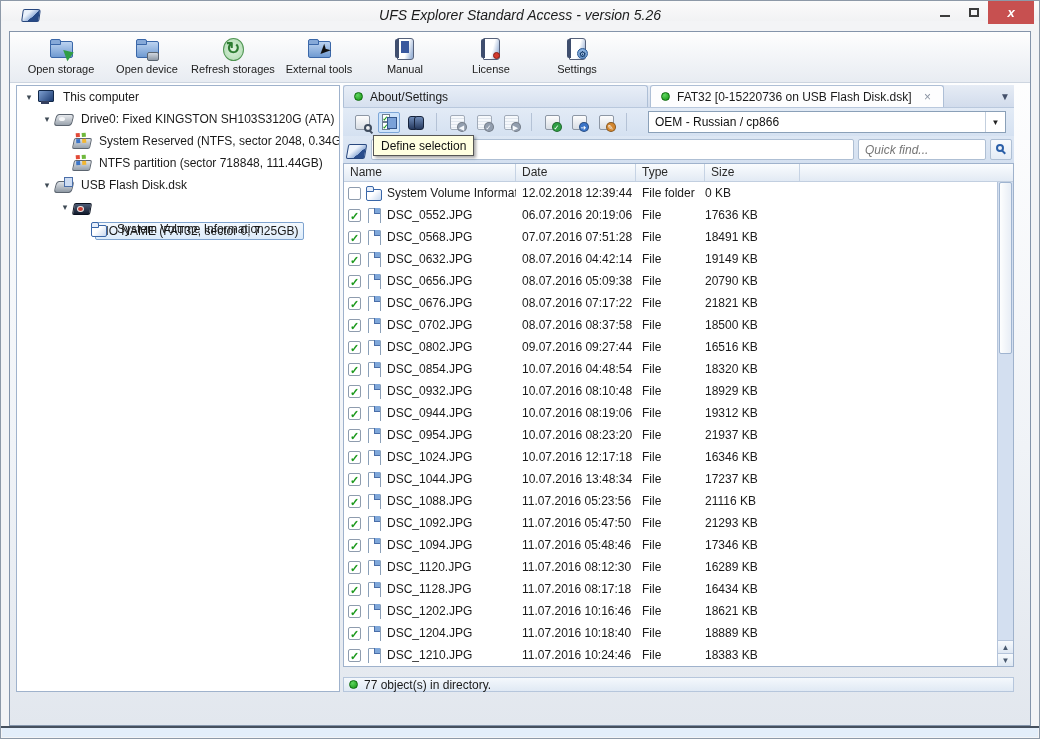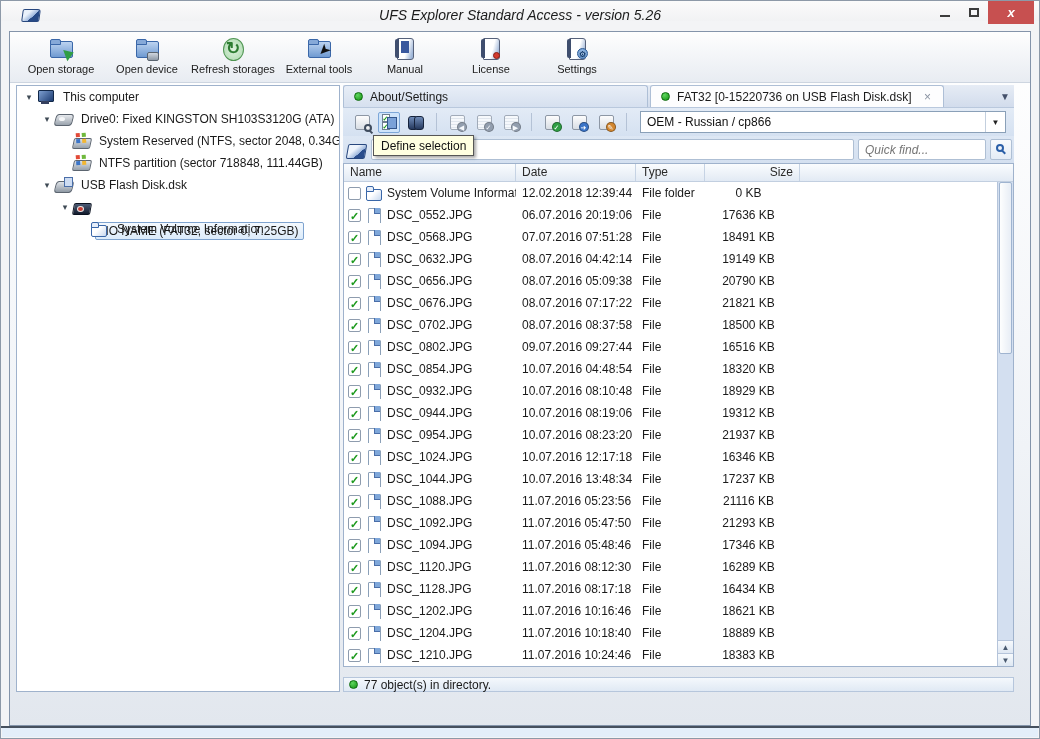--- a/index.html
+++ b/index.html
@@ -88,46 +88,46 @@
   .mag { position:absolute; right:-3px; bottom:-3px; width:8px; height:8px; border:2px solid #3f4c5e; border-radius:50%; background:rgba(255,255,255,.6); }
   .mag::after { content:""; position:absolute; right:-3px; bottom:-3px; width:4px; height:2px; background:#3f4c5e; transform:rotate(45deg); }
   .chkpair { position:relative; width:15px; height:16px; }
   .chkpair i { position:absolute; left:0; width:8px; height:8px; background:#fff; border:1px solid #6f7f92; color:#1d9a1d; font-size:7px; line-height:8px; text-align:center; font-style:normal; font-weight:bold; }
   .chkpair i:first-child { top:0; } .chkpair i:last-child { bottom:0; }
   .chkpair::after { content:""; position:absolute; right:0; top:3px; width:8px; height:10px; background:#7ba2d8; border:1px solid #33568c; }
   .binoc { position:relative; width:16px; height:12px; }
   .binoc::before,.binoc::after { content:""; position:absolute; top:0; width:8px; height:12px; background:linear-gradient(#6f8bb8,#25395e); border:1px solid #16233c; border-radius:3px; }
   .binoc::before { left:0; } .binoc::after { right:0; }
 
-  .combo { flex:1; height:22px; background:#fff; border:1px solid #8aa0b8; display:flex; align-items:center; font-size:12px; color:#111; margin-left:4px; }
+  .combo { flex:1; height:22px; background:#fff; border:1px solid #8aa0b8; display:flex; align-items:center; font-size:12px; color:#111; margin-left:12px; }
   .combo-text { flex:1; padding:0 6px; }
   .combo-btn { width:20px; height:100%; border-left:1px solid #c3cfde; display:flex; align-items:center; justify-content:center; font-size:8px; color:#222; }
 
   .pathrow { position:absolute; left:0; right:0; top:51px; height:27px; background:linear-gradient(#dde7f4,#d4e0f0); display:flex; align-items:center; padding:0 2px; gap:4px; }
   .path-ico { width:22px; height:18px; position:relative; flex:none; }
   .path-ico::before { content:""; position:absolute; left:2px; top:3px; width:17px; height:13px; background:linear-gradient(135deg,#eef4fc 35%,#9db7dd 65%,#2a4d8c 66%); border:1px solid #27477e; border-radius:2px; transform:skewX(-10deg); }
   .path-input { flex:1; height:21px; background:#fff; border:1px solid #aebfd4; border-radius:2px; font-size:12px; padding:0 6px; color:#222; font-family:"Liberation Sans",sans-serif; }
   .qfind { width:128px; height:21px; background:#fff; border:1px solid #aebfd4; border-radius:2px; font-size:12px; font-style:italic; color:#9aa4b2; padding:0 6px; font-family:"Liberation Sans",sans-serif; }
   .qfind-btn { width:22px; height:21px; background:linear-gradient(#f7fafd,#e4ecf6); border:1px solid #aebfd4; border-radius:2px; position:relative; flex:none; }
   .lens { position:absolute; left:5px; top:4px; width:8px; height:8px; border:2px solid #2a5fa8; border-radius:50%; }
   .lens::after { content:""; position:absolute; right:-4px; bottom:-3px; width:5px; height:2px; background:#2a5fa8; transform:rotate(45deg); }
 
   .tooltip { position:absolute; left:30px; top:50px; height:21px; z-index:30; background:#ffffe1; border:1px solid #565656; box-shadow:2px 2px 3px rgba(0,0,0,.35); font-size:12px; color:#111; display:flex; align-items:center; padding:0 7px; }
 
   
   .table-area { position:absolute; left:0; right:0; top:78px; bottom:25px; background:#fff; border:1px solid #9fb2cc; }
   .thead { display:flex; height:18px; background:linear-gradient(#fafcfe,#e2eaf4); border-bottom:1px solid #c2cfe0; font-size:12px; color:#2a2a2a; }
   .th { padding:1px 6px; border-right:1px solid #c6d3e4; }
-  .th.c-name { width:172px; } .th.c-date { width:120px; } .th.c-type { width:69px; } .th.c-size { width:95px; text-align:right; } .th.c-fill { flex:1; border-right:none; }
+  .th.c-name { width:172px; } .th.c-date { width:120px; } .th.c-type { width:69px; } .th.c-size { width:95px; text-align:left; } .th.c-fill { flex:1; border-right:none; }
   .tbody { position:absolute; left:0; right:16px; top:18px; bottom:0; overflow:hidden; }
   .trow { display:flex; align-items:center; height:22px; font-size:12px; color:#1a1a1a; }
   .cell { overflow:hidden; white-space:nowrap; }
   .cell.name { width:172px; display:flex; align-items:center; gap:5px; padding-left:4px; }
   .cell.date { width:120px; padding-left:6px; } .cell.type { width:69px; padding-left:6px; }
-  .cell.size { width:95px; text-align:center; padding-right:8px; }
+  .cell.size { width:95px; text-align:left; padding-right:8px; }
   .cbox { width:13px; height:13px; background:#fff; border:1px solid #8e9cae; border-radius:2px; flex:none; font-size:11px; line-height:12px; text-align:center; color:#1d9a1d; font-weight:bold; }
   .fico { position:relative; width:16px; height:16px; flex:none; }
   .fico.file::before { content:""; position:absolute; left:2px; top:1px; width:11px; height:14px; background:#fff; border:1px solid #8ba0b8; border-radius:1px; }
   .fico.file::after { content:""; position:absolute; right:2px; top:1px; width:5px; height:5px; background:#7fa7d9; border-left:1px solid #4a6ea8; border-bottom:1px solid #4a6ea8; }
 
   
   .vscroll { position:absolute; right:0; top:18px; bottom:0; width:16px; background:#d3dff0; border-left:1px solid #b5c4da; }
   .vthumb { position:absolute; left:1px; right:1px; top:0; height:172px; background:linear-gradient(90deg,#fdfefe,#e7edf5); border:1px solid #9fb4d0; border-radius:2px; }
   .varrows { position:absolute; left:0; right:0; bottom:0; }
   .vbtn { height:13px; background:linear-gradient(#f7fafd,#dfe8f3); border-top:1px solid #b5c4da; text-align:center; font-size:8px; color:#4a5a70; line-height:13px; }

